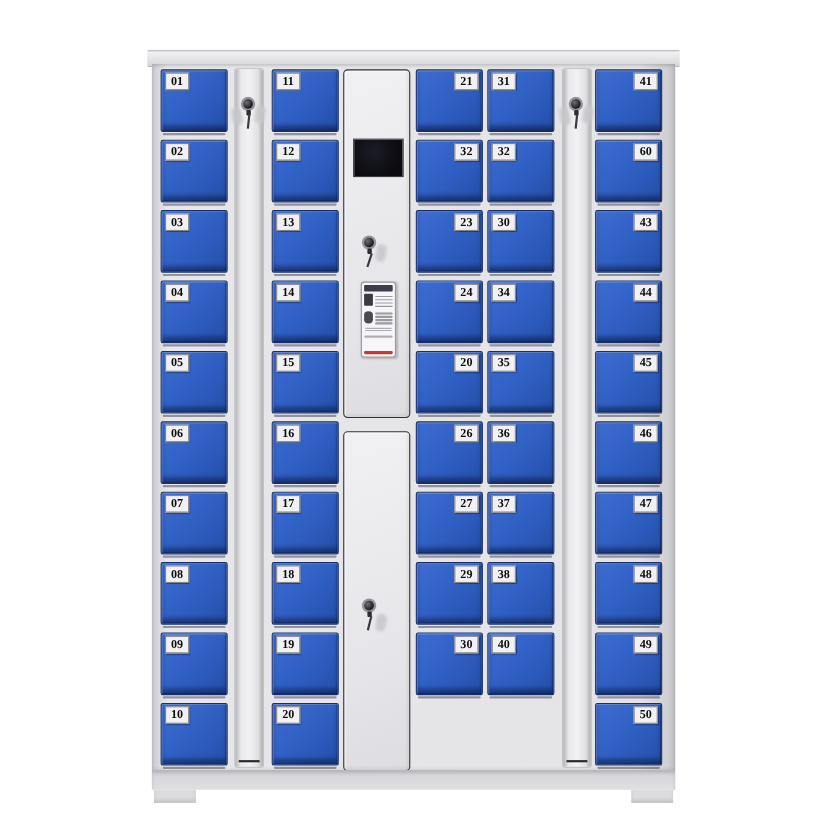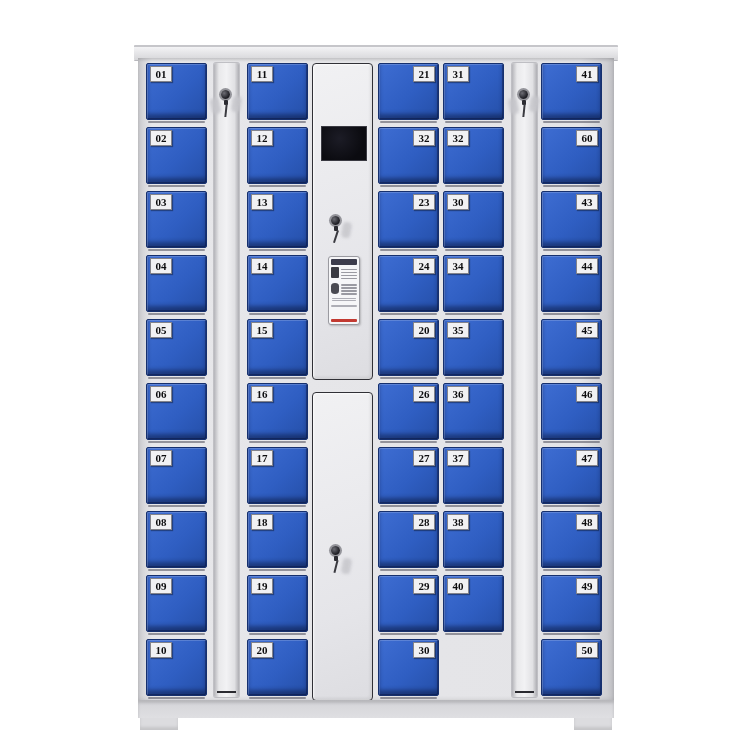--- a/index.html
+++ b/index.html
@@ -229,23 +229,20 @@
         <div class="door">
             <span class="plate">20</span>
           </div>
         <div class="door">
             <span class="plate">26</span>
           </div>
         <div class="door">
             <span class="plate">27</span>
           </div>
         <div class="door">
-            <span class="plate">28</span>
-          </div>
-        <div class="door">
             <span class="plate">29</span>
           </div>
         <div class="door">
             <span class="plate">30</span>
           </div>
       </section>
 
       <section class="col label-left" style="left:305px">
         <div class="door">
             <span class="plate">31</span>

